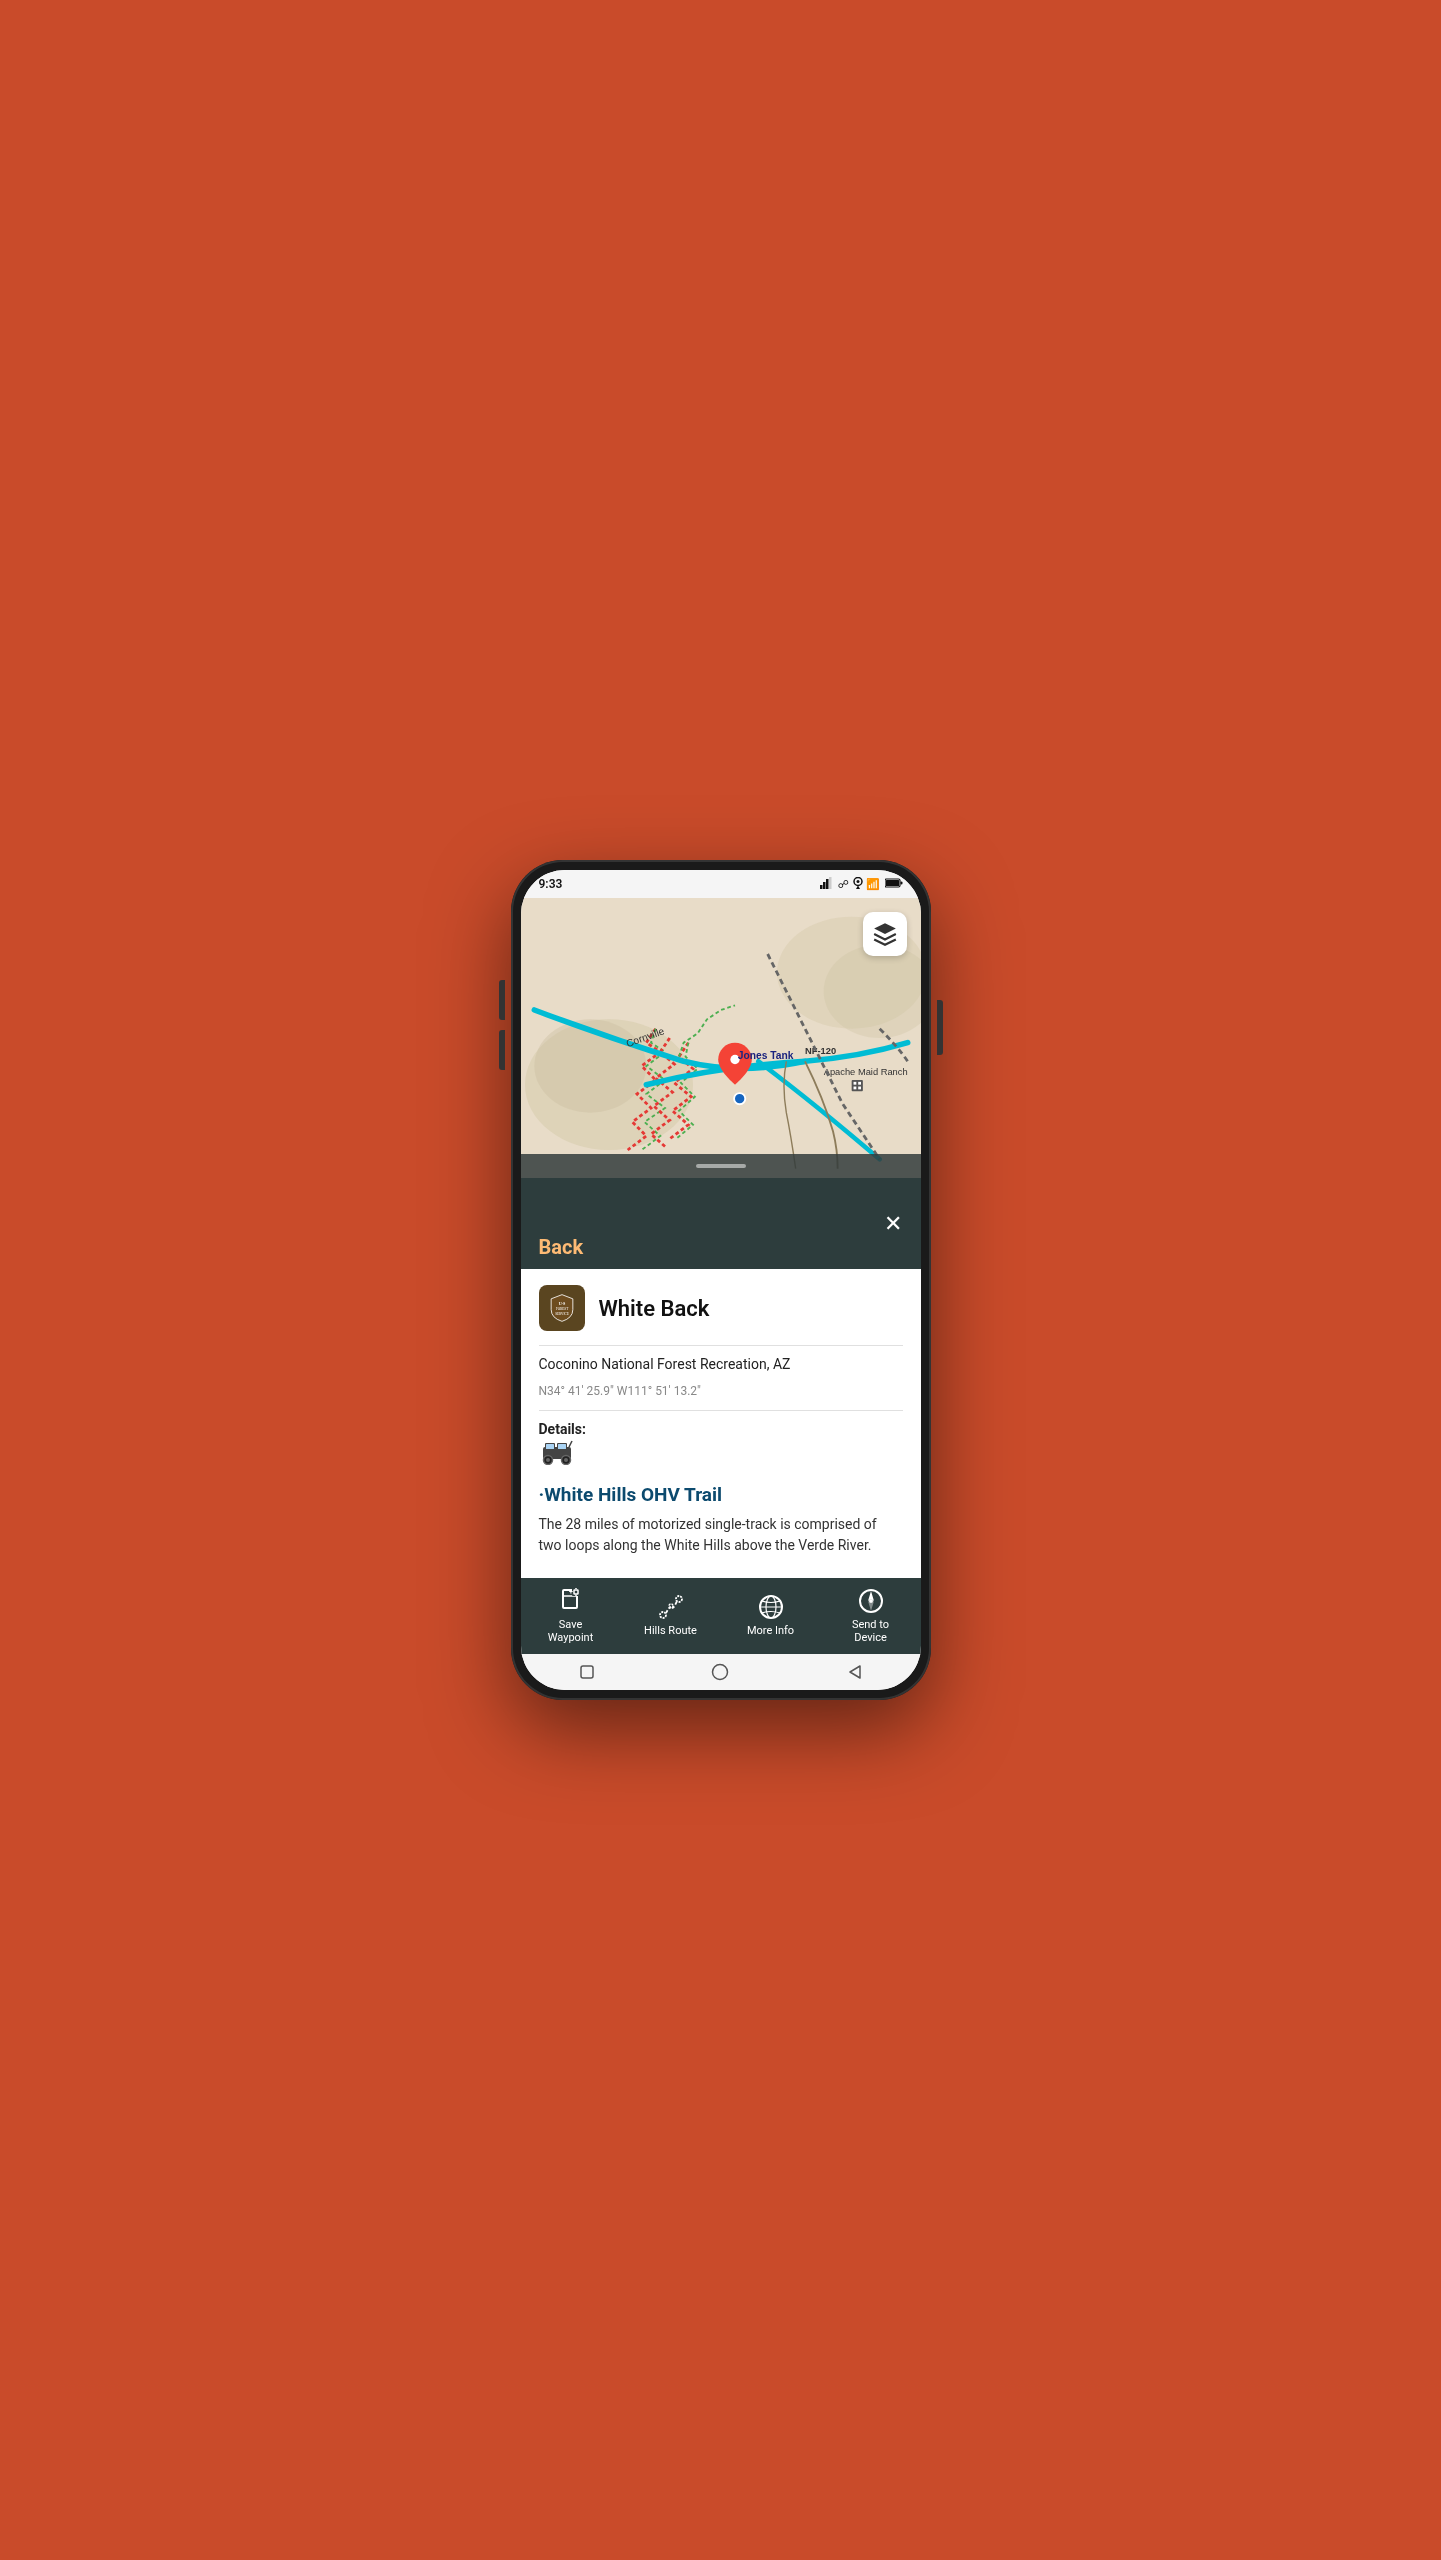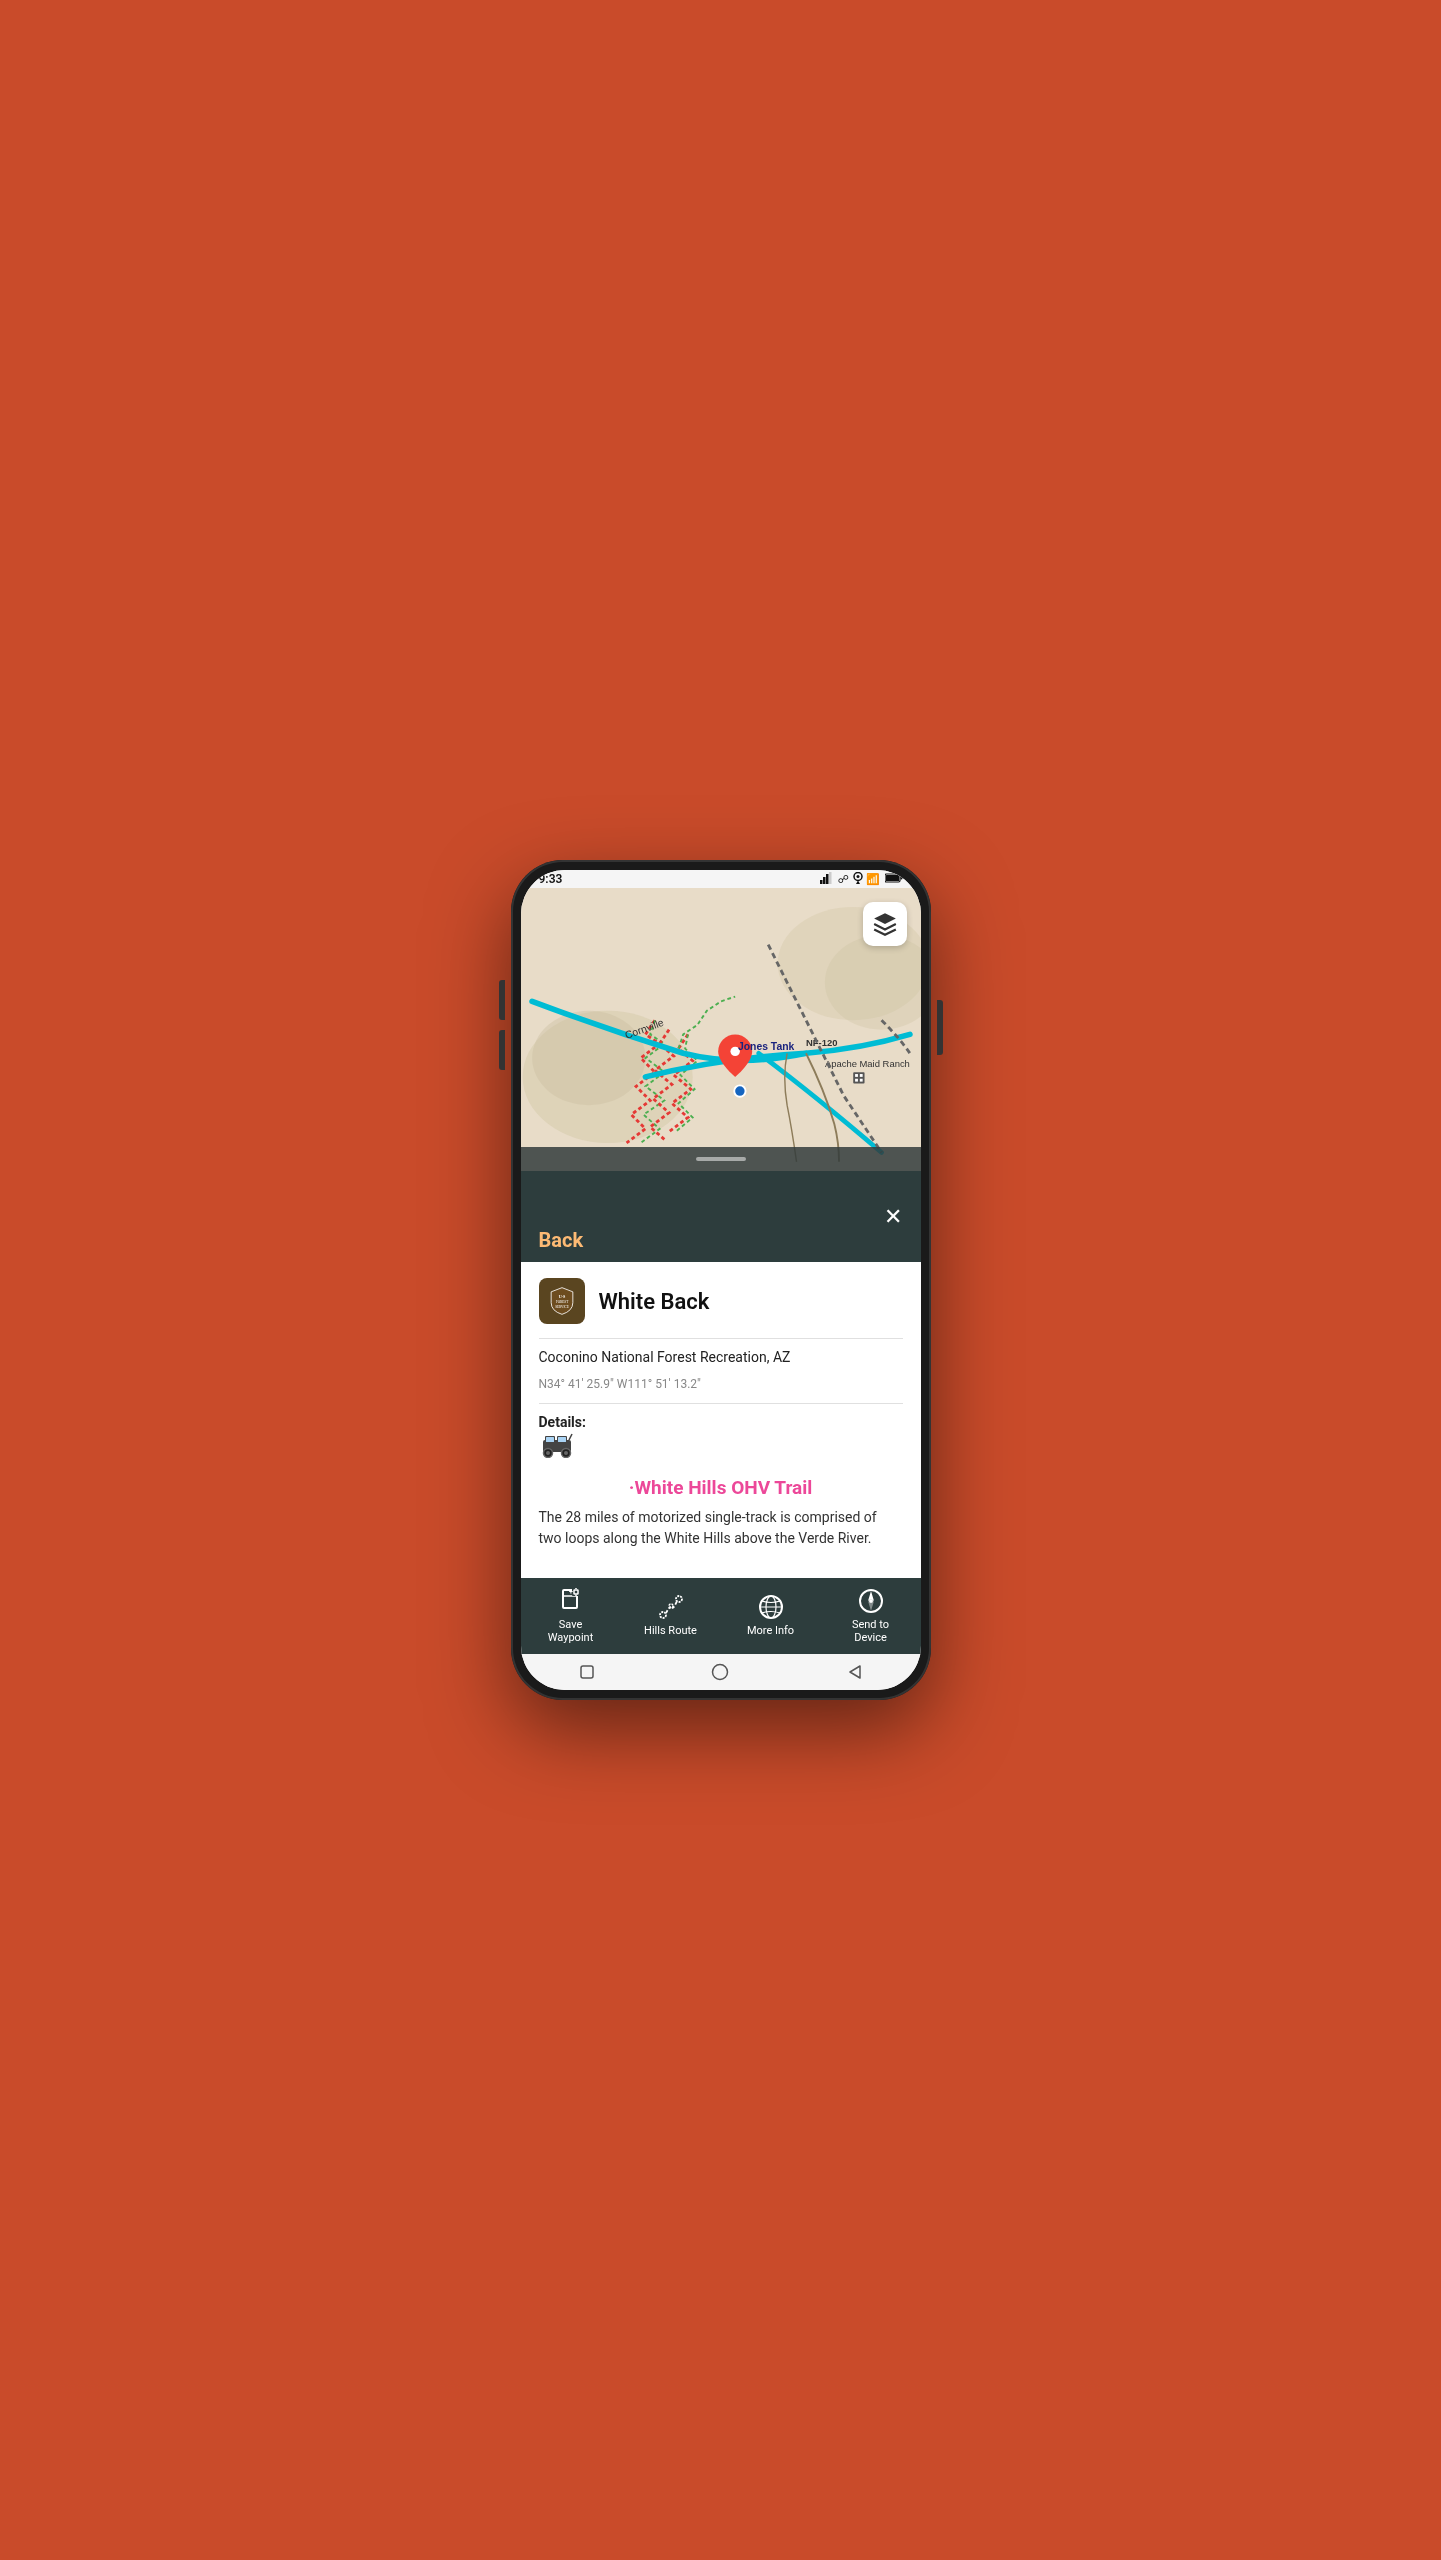--- a/index.html
+++ b/index.html
@@ -30,21 +30,21 @@
       border-radius: 44px;
       overflow: hidden;
       display: flex;
       flex-direction: column;
       position: relative;
     }
 
     
     .status-bar {
       background: #f5f5f5;
-      height: 18px;
+      height: 28px;
       display: flex;
       align-items: center;
       justify-content: space-between;
       padding: 0 18px;
       flex-shrink: 0;
     }
 
     .status-time {
       font-size: 12px;
       font-weight: 600;
@@ -202,23 +202,22 @@
 
     .vehicle-icon {
       font-size: 26px;
       margin-bottom: 12px;
       display: block;
     }
 
     .trail-title {
       font-size: 19px;
       font-weight: 700;
-      color: #ec4899;
+      color: #0c4a6e;
       margin-bottom: 8px;
-      text-align: center;
     }
 
     .trail-desc {
       font-size: 14px;
       color: #333;
       line-height: 1.5;
     }
 
     
     .bottom-nav {

